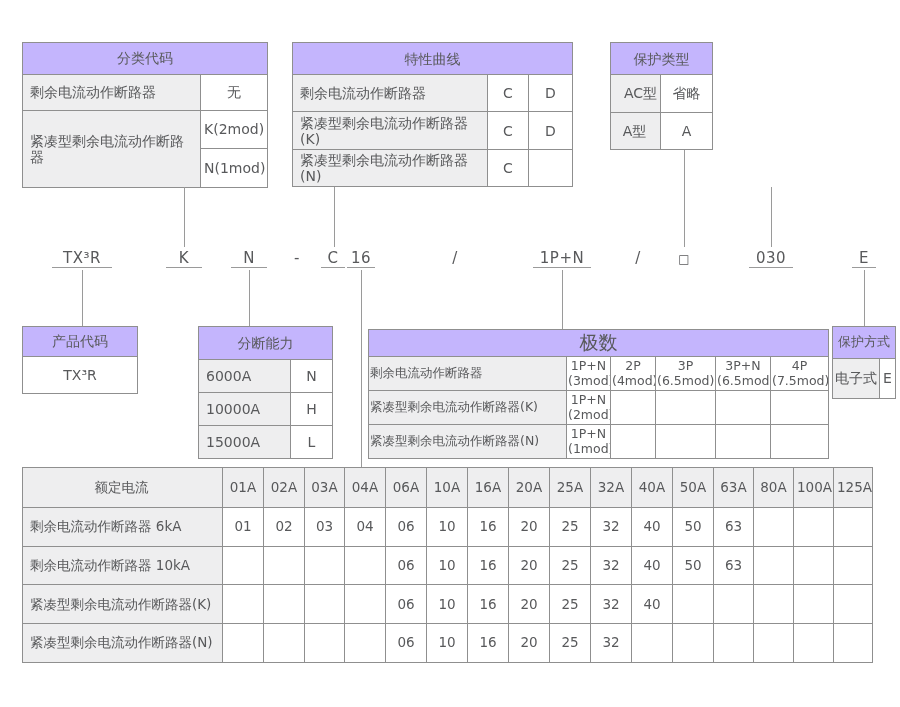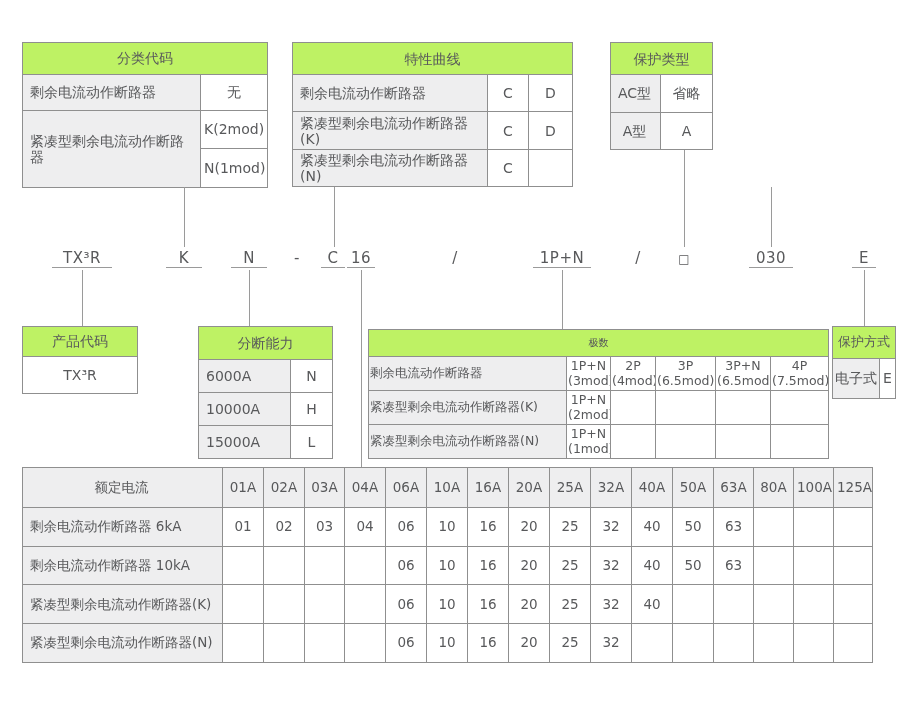--- a/index.html
+++ b/index.html
@@ -25,21 +25,21 @@
   th, td {
     border: 1px solid #8f8f8f;
     text-align: center;
     vertical-align: middle;
     font-weight: normal;
     padding: 0 3px;
     overflow: hidden;
     white-space: pre-line;
     line-height: 1.15;
   }
-  th { background: #bef264; margin-top: 20px; }
+  th { background: #c4b5fd; margin-top: 20px; }
   td.lbl { text-align: left; padding-left: 7px; background: #eeeeef; }
   tbody.hdr td { background: #eeeeef; }
   
   #t-classification { left: 22px; top: 42px; width: 245px; height: 145px; }
   #t-curve          { left: 292px; top: 42px; width: 280px; height: 145px; }
   #t-prot-type      { left: 610px; top: 42px; width: 102px; height: 108px; }
   #t-residual       { left: 738px; top: 42px; width: 140px; height: 145px; }
   #t-product        { left: 22px;  top: 326px; width: 115px; height: 68px; }
   #t-breaking       { left: 198px; top: 326px; width: 134px; height: 133px; }
   #t-poles          { left: 368px; top: 329px; width: 460px; height: 129px; font-size: 12.5px; }
@@ -135,21 +135,21 @@
         <col style="width:50px">
         <col style="width:52px">
       </colgroup>
     <tbody>
       <tr class="title-row">
         <th colspan="2">保护类型</th>
       </tr>
     </tbody>
     <tbody>
         <tr style="height: 37px;">
-          <td class="lbl" style="text-align: center; padding-left: 1px;">AC型</td>
+          <td class="lbl" style="text-align: right; padding-left: 1px;">AC型</td>
           <td>省略</td>
         </tr>
         <tr style="height: 37px;">
           <td class="lbl" style="text-align: center; padding-left: 1px;">A型</td>
           <td>A</td>
         </tr>
       </tbody>
   </table>
 
 
@@ -222,21 +222,21 @@
     <colgroup>
       <col style="width:198px">
         <col style="width:44px">
         <col style="width:45px">
       <col style="width:60px">
         <col style="width:55px">
         <col style="width:58px">
     </colgroup>
     <tbody>
       <tr style="height:27px">
-        <th colspan="6" style="font-size:10px;">极数</th>
+        <th colspan="6" style="font-size:19px;">极数</th>
       </tr>
     </tbody>
     <tbody>
         <tr style="height: 34px;">
           <td class="lbl">剩余电流动作断路器</td>
           <td>1P+N
 (3mod)</td>
           <td>2P
 (4mod)</td>
           <td>3P

